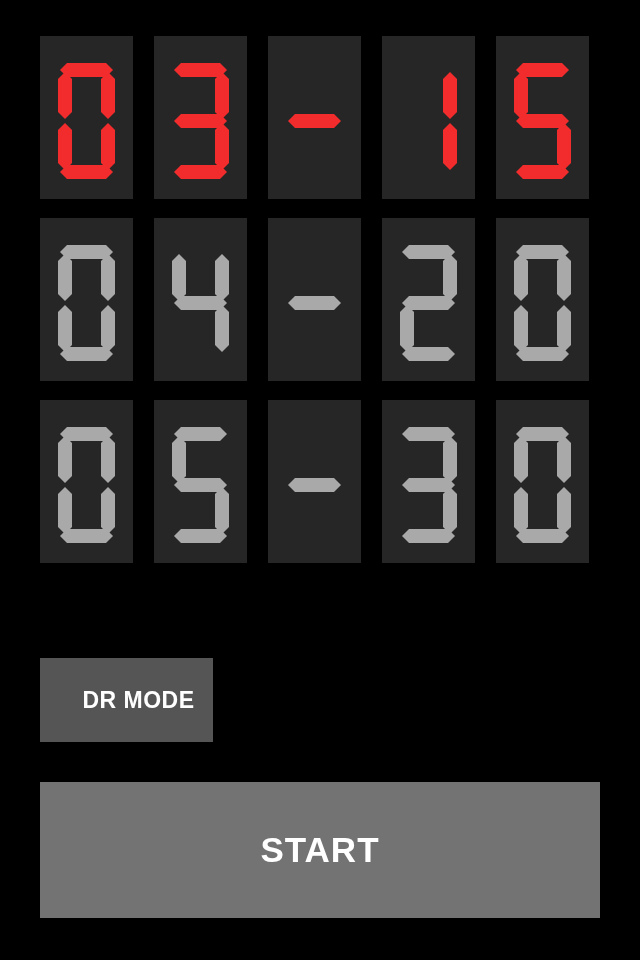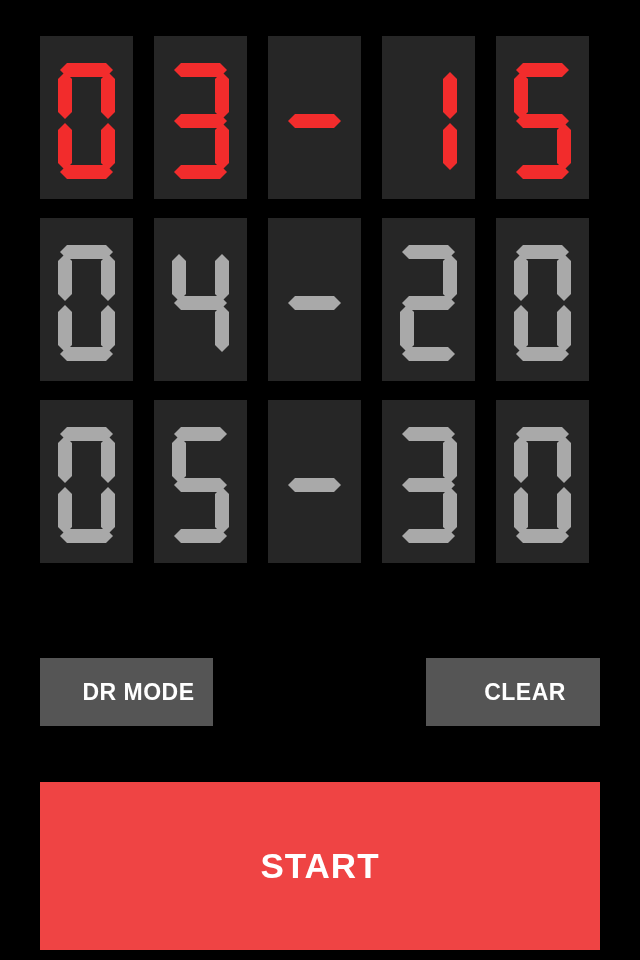--- a/index.html
+++ b/index.html
@@ -55,32 +55,32 @@
     color:#ffffff;
     border:none;
     font-family:"Liberation Sans", sans-serif;
     font-size:23px;
     font-weight:bold;
     letter-spacing:0.5px;
     display:flex;
     align-items:center;
     justify-content:center;
     cursor:pointer;
-    height:68px;
+    height:84px;
     padding-left:24px;
   }
   #btn-dr-mode { width:173px; }
   #btn-memory  { width:175px; }
   #btn-clear   { width:174px; }
 
   #start-button {
     position:absolute;
     left:40px; top:782px;
-    width:560px; height:168px;
-    background:#ef4444;
+    width:560px; height:136px;
+    background:#737373;
     color:#ffffff;
     border:none;
     font-family:"Liberation Sans", sans-serif;
     font-size:35px;
     font-weight:bold;
     letter-spacing:1px;
     display:flex;
     align-items:center;
     justify-content:center;
     cursor:pointer;
@@ -219,17 +219,16 @@
             <path d="M27,129 L66,129 L73,136 L66,143 L27,143 L20,136 Z" fill="#a9a9a9"></path>
             <path d="M25,87 L32,94 L32,127 L25,134 L18,127 L18,94 Z" fill="#a9a9a9"></path>
             <path d="M25,36 L32,43 L32,76 L25,83 L18,76 L18,43 Z" fill="#a9a9a9"></path>
           </svg>
         </div>
       </div>
     </div>
 
   <div id="button-row">
     <button class="small-btn" id="btn-dr-mode">DR MODE</button>
-    <button class="small-btn" id="btn-clear">CLEAR</button>
   </div>
 
   <button id="start-button">START</button>
 </div>
 
 </body></html>

